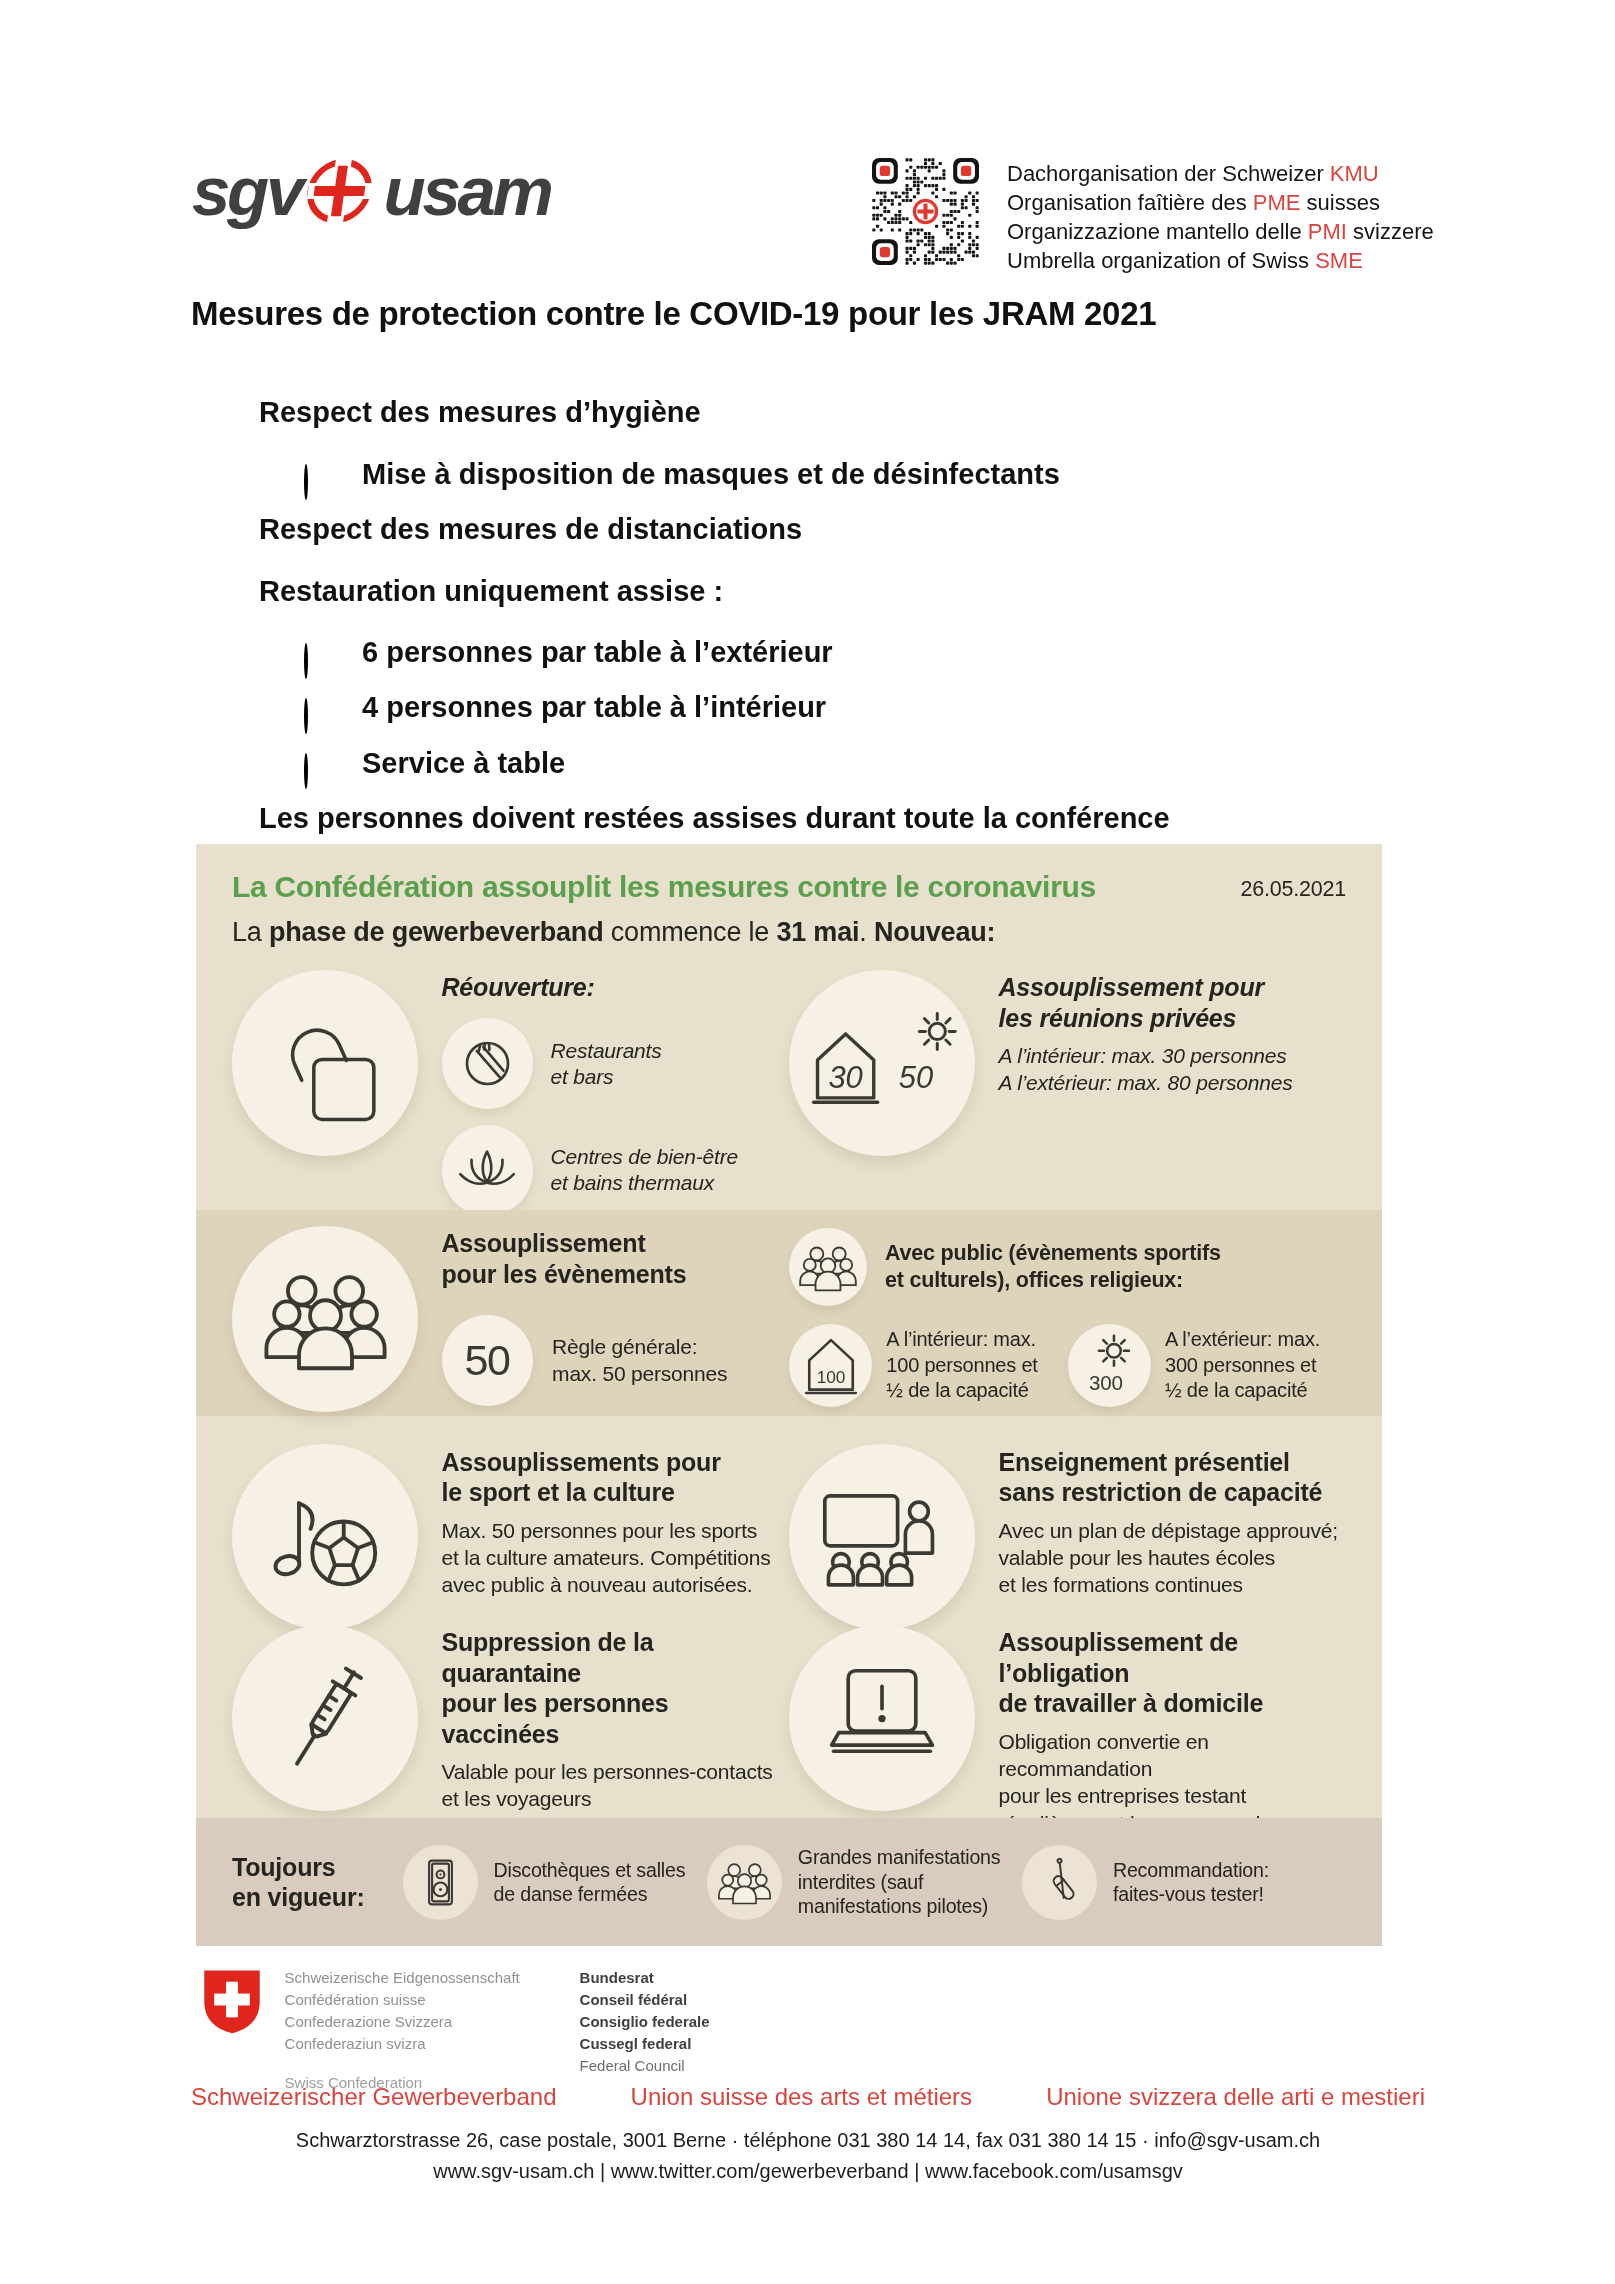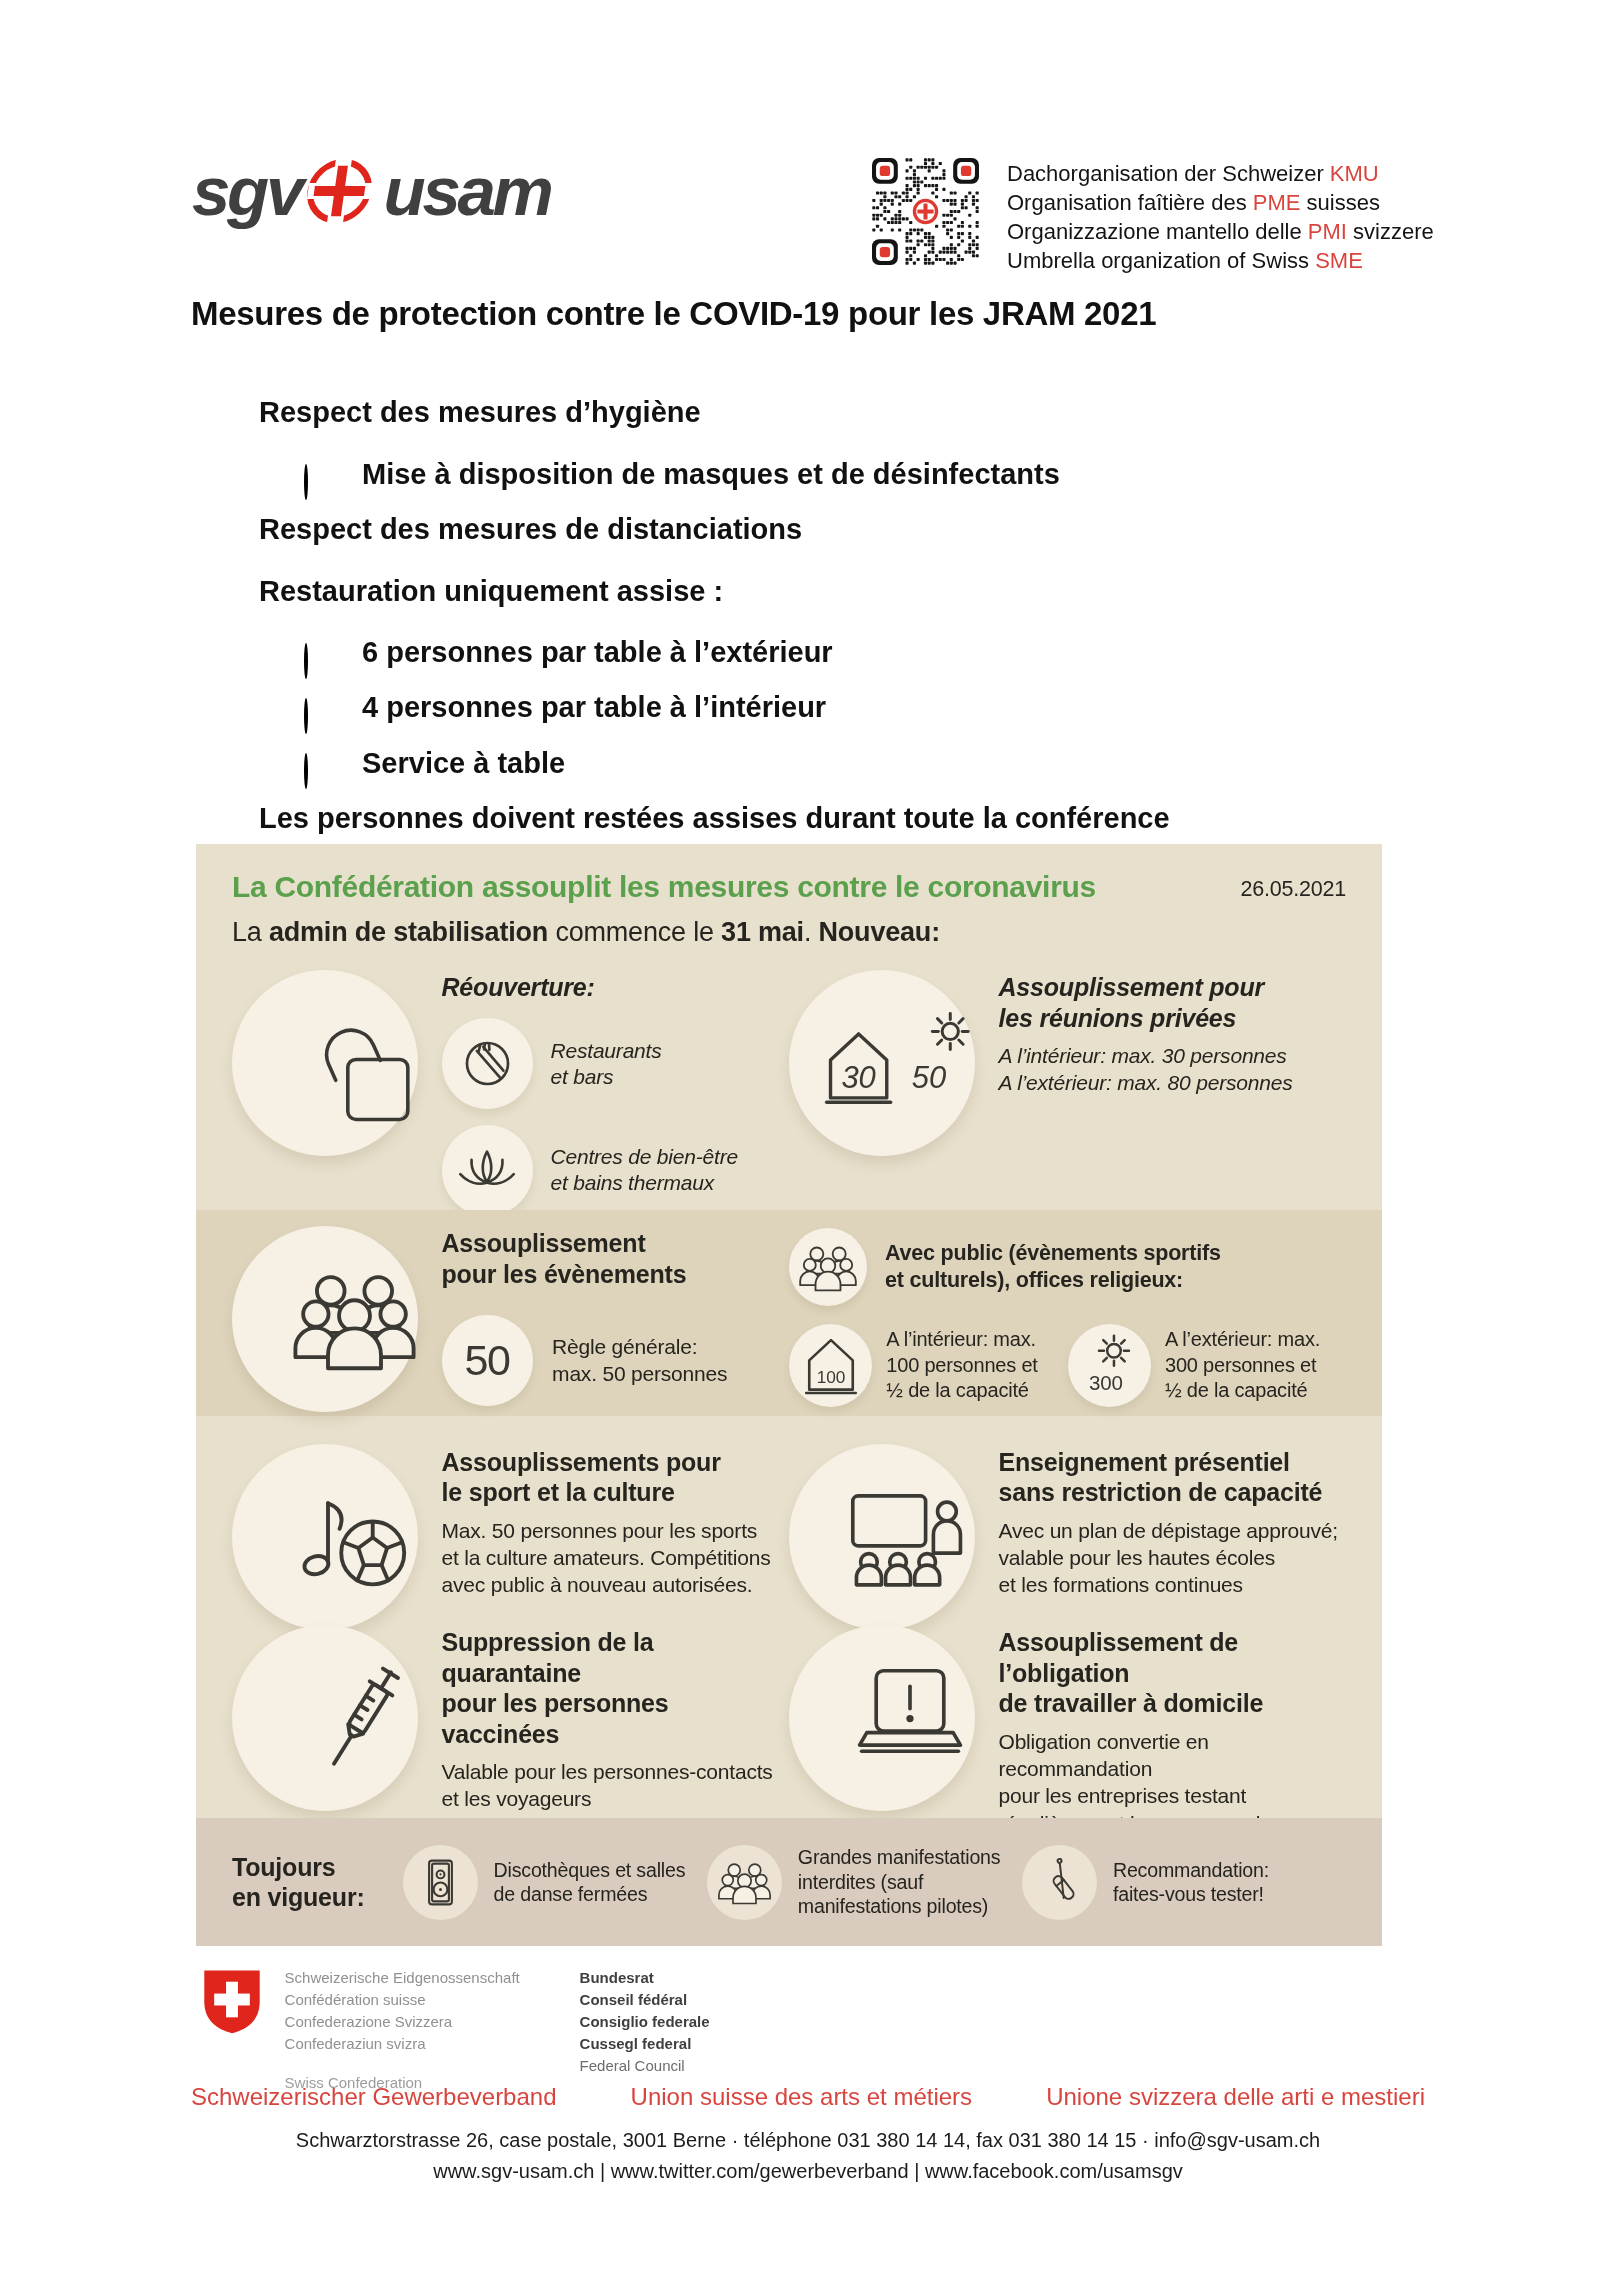--- a/index.html
+++ b/index.html
@@ -33,21 +33,21 @@
   .ig-title { font-size:30px; font-weight:bold; color:#5ba04d; letter-spacing:-0.3px; }
   .ig-date { position:absolute; right:36px; top:33px; font-size:21.5px; }
   .ig-sub { font-size:27px; margin-top:13px; }
   .ig-sub .b { font-weight:bold; }
   .ig-row { display:grid; grid-template-columns:1fr 1fr; padding:15.6px 36px 0; flex:none; }
   .row1 { height:256px;font-style:italic; }
   .row2 { height:206px; background:#ded4bc; }
   .row3 { height:189px; padding-top:28px; }
   .row4 { height:209px; padding-top:19.6px; }
   .cell { display:flex; gap:23.5px; }
-  .big-circle { flex:none; width:186px; height:186px; border-radius:50%; background:#f6f0e5; display:flex; align-items:center; justify-content:flex-end; box-shadow:0 7.8px 13px rgba(110,95,60,.14); }
+  .big-circle { flex:none; width:186px; height:186px; border-radius:50%; background:#f6f0e5; display:flex; align-items:center; justify-content:center; box-shadow:0 7.8px 13px rgba(110,95,60,.14); }
   .cell-content { padding-top:2.6px; }
   .cell-heading { font-size:25px; font-weight:bold; line-height:1.22; }
   .cell-body { font-size:21px; line-height:1.3; margin-top:9px; }
   .mini-row { display:flex; align-items:center; gap:18px; margin-top:15.6px; }
   .mini-circle { flex:none; width:91px; height:91px; border-radius:50%; background:#f6f0e5; display:flex; align-items:center; justify-content:center; box-shadow:0 5.2px 9px rgba(110,95,60,.12); }
   .mini-label { font-size:21px; line-height:1.25; }
   .badge-row { display:flex; align-items:center; gap:19.6px; margin-top:26px; }
   .badge-circle { flex:none; width:91px; height:91px; border-radius:50%; background:#f6f0e5; display:flex; align-items:center; justify-content:center; font-size:43px; color:#3b3933; letter-spacing:-1.3px; box-shadow:0 5.2px 9px rgba(110,95,60,.12); }
   .public-head { display:flex; align-items:center; gap:18px; }
   .public-head .mini-circle { width:78px; height:78px; }
@@ -434,21 +434,21 @@
         <span class="marker1"><span class="dot"></span></span>
         <span><span>Informations complémentaires : </span><span class="inline-link">www.bag.admin.ch</span></span>
       </div>
   </div>
 
   <div class="infographic">
 
     <div class="ig-head">
       <div class="ig-title">La Confédération assouplit les mesures contre le coronavirus</div>
       <div class="ig-date">26.05.2021</div>
-      <div class="ig-sub"><span>La </span><span class="b">admin de stabilisation</span><span> commence le </span><span class="b">31 mai</span><span>. </span><span class="b">Nouveau:</span></div>
+      <div class="ig-sub"><span>La </span><span class="b">phase de gewerbeverband</span><span> commence le </span><span class="b">31 mai</span><span>. </span><span class="b">Nouveau:</span></div>
     </div>
 
     <div class="ig-row row1">
       <div class="cell">
         <div class="big-circle">
           <svg width="117" height="140" viewBox="0 0 230 250">
             <g transform="rotate(-24 156 120)">
                 <path class="ln" d="M60,120 V86 a48,48 0 0 1 96,0 v34" stroke-width="8"></path>
               </g>
             <rect class="ln" x="92" y="118" width="118" height="118" rx="16" stroke-width="8"></rect>

